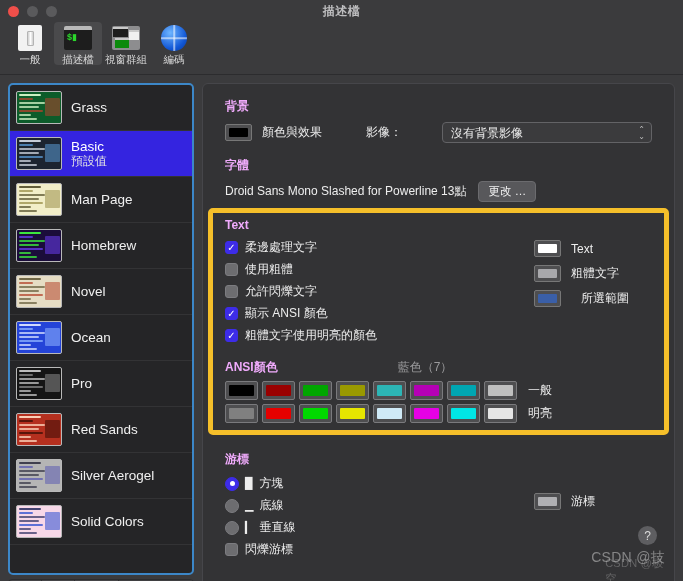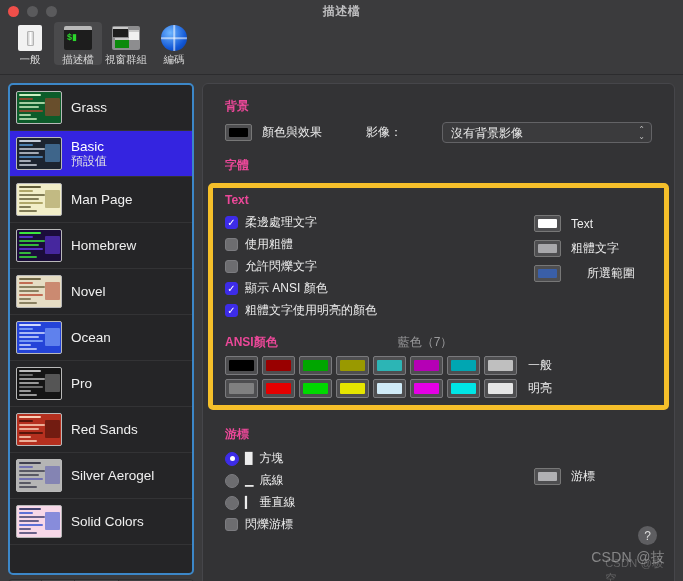--- a/index.html
+++ b/index.html
@@ -160,21 +160,21 @@
   }
   .tab {
     padding: 3px 13px; font-size: 12px; color: #e6e6e6;
     border-right: 1px solid #5b5b5e; cursor: default;
   }
   .tab:last-child { border-right: none; }
   .tab.active { background: #3d2ce8; color: #fff; }
 
   
   .sec { padding: 0 22px; }
-  .sec-h { font-size: 12px; font-weight: bold; color: #ec4899; margin: 14px 0 7px 0; }
+  .sec-h { font-size: 12px; font-weight: bold; color: #f0abfc; margin: 14px 0 7px 0; }
   .row { display: flex; align-items: center; }
 
   .swatch {
     width: 27px; height: 17px; border: 1px solid #777;
     background: #4e4e50; border-radius: 2px;
     display: flex; align-items: center; justify-content: center;
     flex: 0 0 auto; cursor: default;
   }
   .swatch i { display:block; width: 19px; height: 9px; border-radius: 1px; }
 
@@ -489,20 +489,24 @@
           <span class="popup-wrap">
             <span class="popup" style="display:inline-block; width:210px;">沒有背景影像</span>
             <span class="popup-arrow">⌃<br>⌄</span>
           </span>
         </div>
       </div>
     </div>
 
     <div class="sec">
       <div class="sec-h">字體</div>
+      <div class="row" style="gap:12px;">
+        <span class="lbl">Droid Sans Mono Slashed for Powerline 13點</span>
+        <button class="btn">更改 …</button>
+      </div>
     </div>
 
     <div id="textsec-wrap">
       <div id="hl"></div>
       <div id="textsec">
         <div class="sec-h" style="margin-top:0;">Text</div>
 
         <div class="row" style="align-items:flex-start;">
           <div id="text-checkboxes" style="flex:1;">
               <div class="cbrow">
@@ -532,21 +536,21 @@
                   <i style="background: rgb(255, 255, 255);"></i>
                 </div>
                 <span class="lbl">Text</span>
               </div>
               <div class="row" style="gap: 10px; margin-bottom: 8px;">
                 <div class="swatch">
                   <i style="background: rgb(168, 168, 171);"></i>
                 </div>
                 <span class="lbl">粗體文字</span>
               </div>
-              <div class="row" style="gap: 26px; margin-bottom: 0;">
+              <div class="row" style="gap: 20px; margin-bottom: 0;">
                 <div class="swatch">
                   <i style="background: rgb(58, 95, 168);"></i>
                 </div>
                 <span class="lbl">所選範圍</span>
               </div>
             </div>
         </div>
 
         <div class="row" style="margin-top:10px; align-items:baseline;">
           <span class="sec-h" style="margin:0;">ANSI顏色</span>

